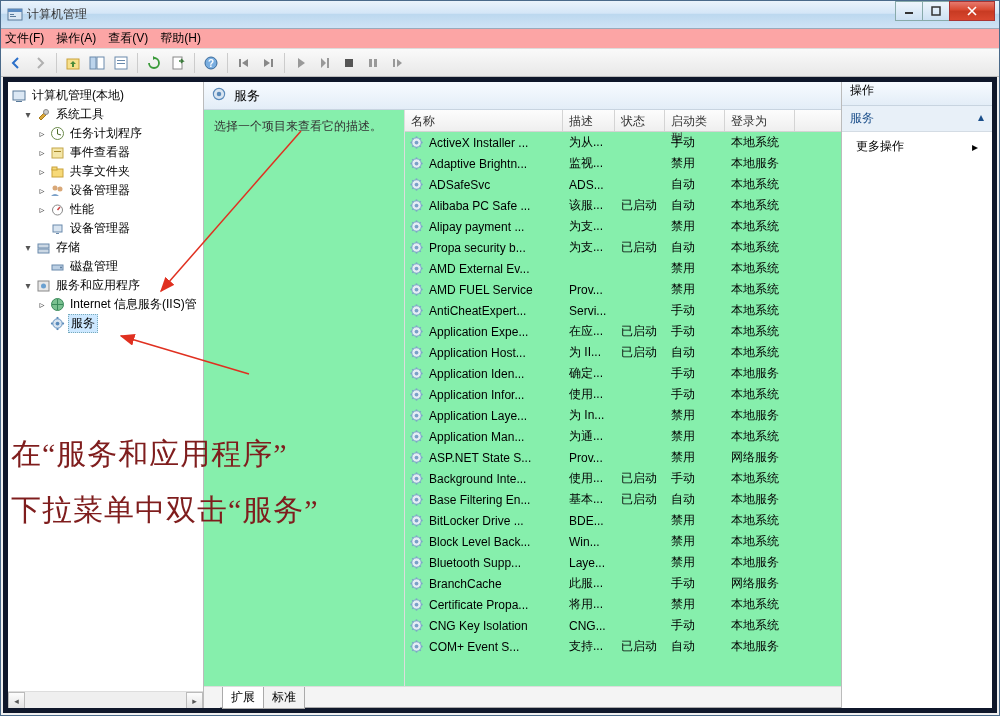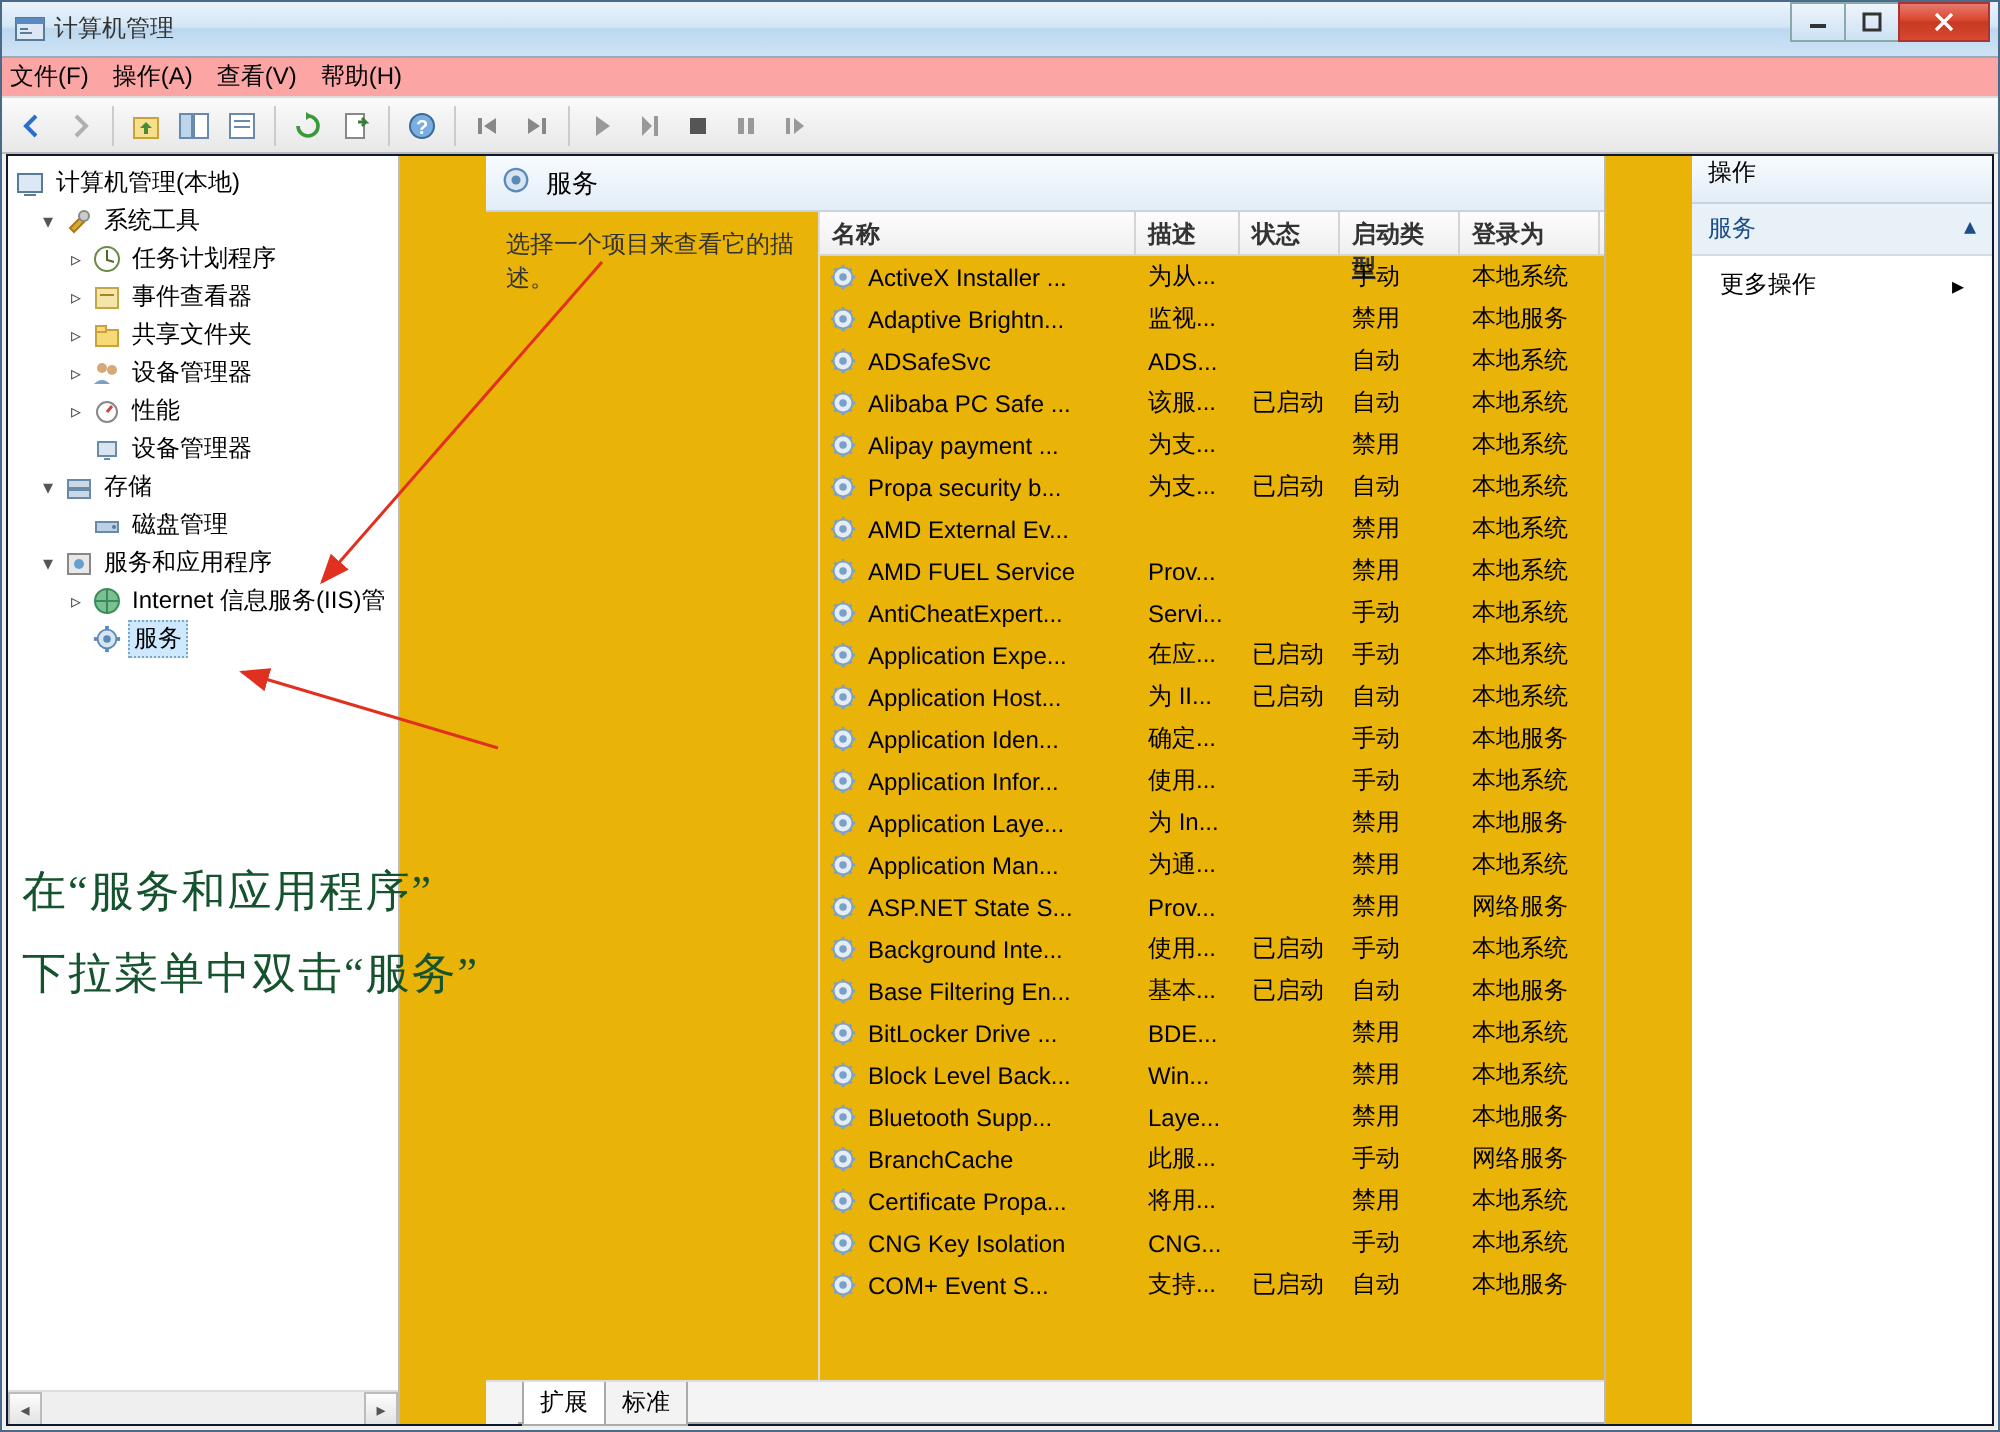--- a/index.html
+++ b/index.html
@@ -10,42 +10,42 @@
 .titlebar .title { flex: 1; color: #333; }
 .tbtns { display: flex; height: 20px; margin-right: 4px; align-self: flex-start; margin-top: 0; }
 .tbtn { width: 28px; height: 20px; display: flex; align-items: center; justify-content: center; background: linear-gradient(#eef5fc, #cde1f3); border: 1px solid #8aa; margin-left: -1px; font-size: 10px; }
 .tbtn.min, .tbtn.max { color: #333; }
 .tbtn.close { width: 46px; background: linear-gradient(#e67a6e, #d9472f 45%, #c73a22 50%, #d9472f); color: #fff; border-color: #a33; border-top-right-radius: 0; }
 .menubar { height: 20px; background: #fca5a5; display: flex; align-items: center; padding-left: 4px; border-bottom: 1px solid #ddd; }
 .menubar span { margin-right: 12px; cursor: default; }
 .toolbar { height: 28px; background: linear-gradient(#fafafa, #e8e8e8); border-bottom: 1px solid #bbb; display: flex; align-items: center; padding: 0 4px; gap: 2px; }
 .toolbar .tb { width: 22px; height: 22px; display: flex; align-items: center; justify-content: center; cursor: pointer; }
 .toolbar .sep { width: 1px; height: 20px; background: #ccc; margin: 0 3px; }
-.content { flex: 1; display: flex; border-top: 1px solid #ddd; min-height: 0; background: #eab308; margin: 0 2px 2px 2px; border: 1px solid #0f172a; gap: 43px; }
+.content { flex: 1; display: flex; border-top: 1px solid #ddd; min-height: 0; background: #86efac; margin: 0 2px 2px 2px; border: 5px solid #0f172a; }
 .tree-pane { width: 196px; border-right: 1px solid #bbb; background: #fff; overflow: hidden; padding-top: 4px; position: relative; }
 .tree ul { list-style: none; }
 .tree li { white-space: nowrap; }
 .node { display: flex; align-items: center; height: 19px; padding-left: 2px; cursor: default; }
 .exp { width: 12px; text-align: center; color: #555; font-size: 10px; cursor: pointer; }
 .nic { width: 16px; height: 16px; margin: 0 3px 0 1px; display: flex; align-items: center; justify-content: center; }
 .node.selected .lbl { background: #cde8ff; border: 1px dotted #7ab; padding: 0 2px; }
 .lbl { padding: 0 2px; }
 .lvl1 > li > .node { padding-left: 14px; }
 .lvl2 > li > .node { padding-left: 28px; }
 .tree-scroll { position: absolute; bottom: 0; left: 0; right: 0; height: 17px; background: #f0f0f0; border-top: 1px solid #ddd; display: flex; }
 .tree-scroll .arrow { width: 17px; height: 17px; background: linear-gradient(#fdfdfd,#e3e3e3); border: 1px solid #bbb; display: flex; align-items: center; justify-content: center; font-size: 9px; color: #555; }
 .tree-scroll .track { flex: 1; background: #efefef; }
 
 .middle-pane { flex: 1; display: flex; flex-direction: column; border-right: 1px solid #bbb; min-width: 0; position: relative; }
 .svc-header { height: 28px; background: linear-gradient(#f7fbff, #e3edf7); display: flex; align-items: center; padding-left: 6px; border-bottom: 1px solid #c8d4e0; }
 .svc-header .gear { margin-right: 6px; }
 .svc-body { flex: 1; display: flex; min-height: 0; }
 .desc-pane { width: 200px; padding: 8px 10px; color: #333; }
 .list-pane { flex: 1; border-left: 1px solid #ddd; display: flex; flex-direction: column; min-height: 0; }
-.list-header { display: flex; height: 22px; background: linear-gradient(#fdfdfd, #efefef); border-bottom: 1px solid #d4d4d4; font-weight: bold; }
+.list-header { display: flex; height: 22px; background: linear-gradient(#fdfdfd, #efefef); border-bottom: 1px solid #d4d4d4; }
 .list-header .col { border-right: 1px solid #d4d4d4; padding: 3px 6px; color: #333; }
 .list-rows { flex: 1; overflow-y: scroll; overflow-x: hidden; }
 .list-rows::-webkit-scrollbar { width: 17px; }
 .list-rows::-webkit-scrollbar-track { background: #f0f0f0; }
 .list-rows::-webkit-scrollbar-thumb { background: linear-gradient(90deg,#e6eef6,#c6d7e8); border: 1px solid #9abbd4; border-radius: 2px; }
 .list-rows::-webkit-scrollbar-button { height: 17px; background: linear-gradient(#fdfdfd,#e3e3e3); border: 1px solid #bbb; }
 .row { display: flex; height: 21px; align-items: center; }
 .row .cic { width: 18px; display: flex; align-items: center; justify-content: center; margin-left: 2px; }
 .row .c { padding: 0 4px; overflow: hidden; text-overflow: ellipsis; white-space: nowrap; }
 .c-name { width: 140px; display: flex; align-items: center; }
@@ -56,21 +56,21 @@
 .tabs { height: 22px; display: flex; align-items: flex-end; padding-left: 16px; background: #f4f4f4; border-top: 1px solid #ddd; }
 .tab { padding: 2px 8px; border: 1px solid #aaa; border-top: none; background: #fff; font-size: 12px; margin-right: -1px; position: relative; top: 1px; }
 .tab.inactive { background: #f3f3f3; }
 .tabspacer { flex: 1; border-bottom: 1px solid #aaa; height: 1px; align-self: flex-end; }
 
 .actions-pane { width: 150px; background: #fff; }
 .actions-head { height: 24px; background: linear-gradient(#f7fbff,#e3edf7); padding: 0 8px; border-bottom: 1px solid #c8d4e0; }
 .actions-title { background: #e8f0f8; padding: 4px 8px; color: #1a4e8a; display: flex; justify-content: space-between; border-bottom: 1px solid #d4dce4; }
 .actions-item { padding: 6px 14px; display: flex; justify-content: space-between; align-items: center; cursor: pointer; }
 
-.annotation { position: absolute; color: #14532d; font-family: "SimSun", serif; font-size: 22px; letter-spacing: 1px; pointer-events: none; line-height: 1.85; z-index: 50; }
+.annotation { position: absolute; color: #7f1d1d; font-family: "SimSun", serif; font-size: 30px; letter-spacing: 1px; pointer-events: none; line-height: 1.85; z-index: 50; }
 .arrow-svg { position: absolute; pointer-events: none; z-index: 40; }
 
 
 .svc-gear-svg { width: 15px; height: 15px; }
 </style>
 </head>
 <body>
 
 <div class="window">
 

